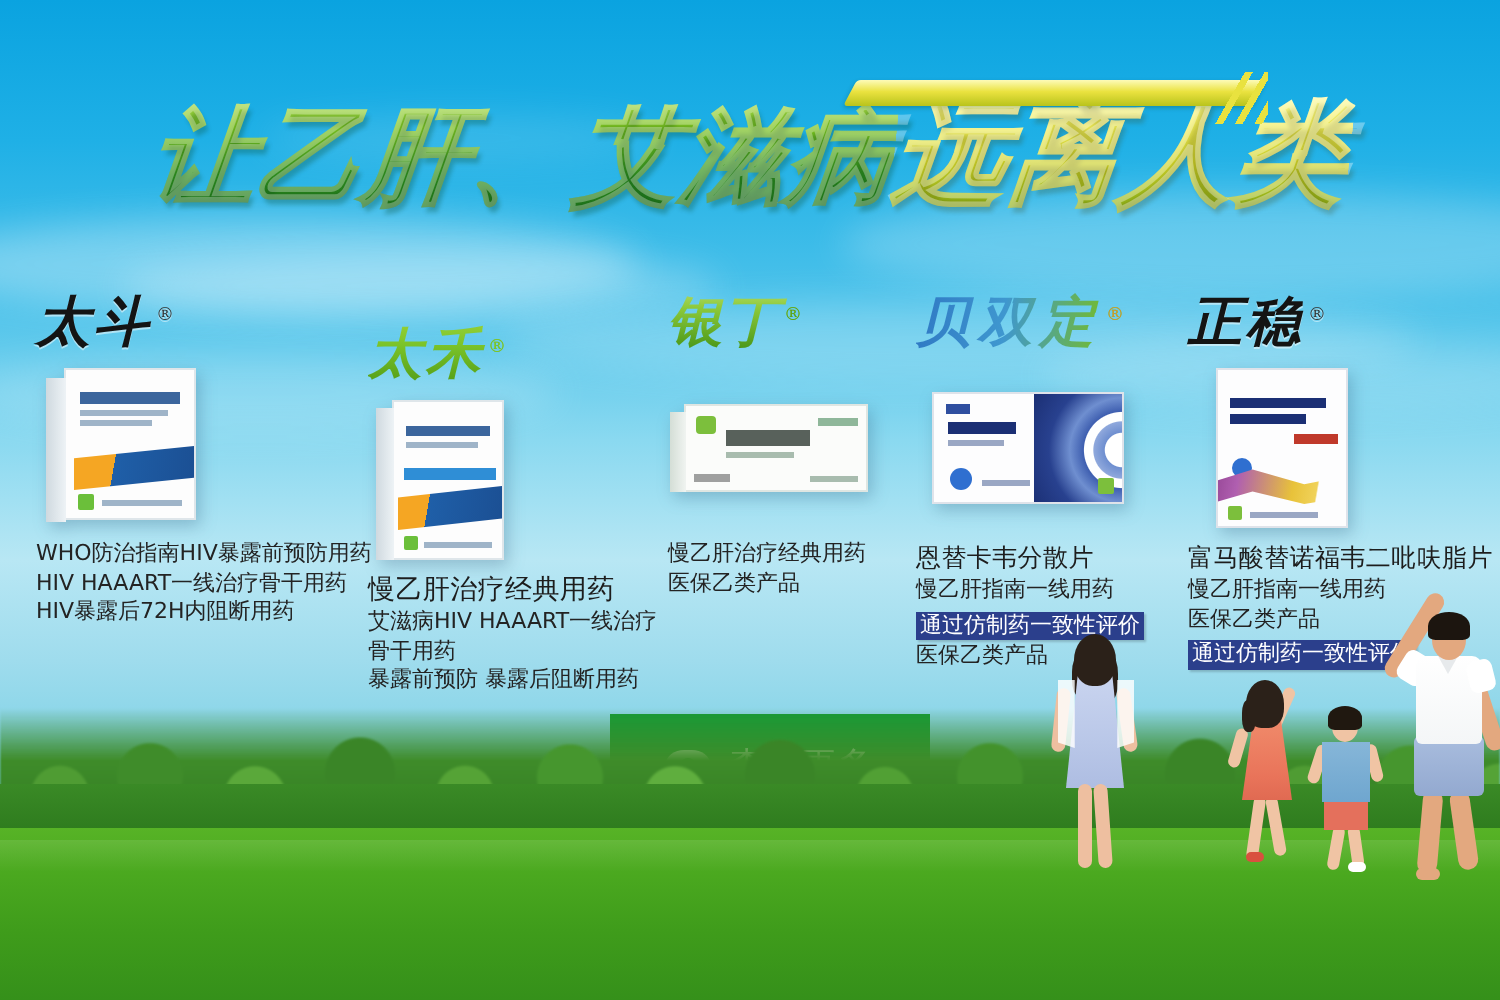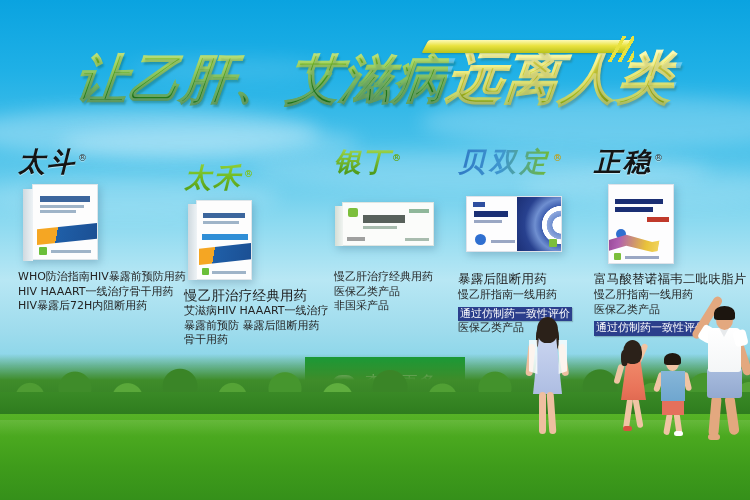--- a/index.html
+++ b/index.html
@@ -360,22 +360,22 @@
             <span class="sub"></span>
             <span class="band"></span>
           <span class="swoop"></span>
             <span class="logo"></span>
             <span class="foot"></span>
         </div>
       </div>
       <div class="ptext">
         <div class="pname">慢乙肝治疗经典用药</div>
         <div class="pline">艾滋病HIV HAAART一线治疗</div>
+        <div class="pline">骨干用药</div>
         <div class="pline">暴露前预防 暴露后阻断用药</div>
-        <div class="pline">骨干用药</div>
       </div>
     </div>
 
     <div class="prod p2">
       <div class="brand brand-gg">
         <span>银丁</span><span class="reg">®</span>
       </div>
       <div class="boxwrap">
         <div class="box bx-c" style="left:8px;">
           <span class="side"></span>
@@ -383,42 +383,41 @@
             <span class="ttl"></span>
             <span class="sub"></span>
           <span class="rt"></span>
             <span class="foot"></span>
             <span class="bar"></span>
         </div>
       </div>
       <div class="ptext">
         <div class="pline">慢乙肝治疗经典用药</div>
         <div class="pline">医保乙类产品</div>
-        <div class="pline">非国采产品</div>
       </div>
     </div>
 
     <div class="prod p3">
       <div class="brand brand-bg">
         <span>贝双定</span><span class="reg">®</span>
       </div>
       <div class="boxwrap">
         <div class="box bx-d" style="left:8px;">
           <span class="side"></span>
             <span class="rr"></span>
             <span class="tag"></span>
             <span class="ttl"></span>
           <span class="sub"></span>
             <span class="circ"></span>
             <span class="foot"></span>
             <span class="lg"></span>
         </div>
       </div>
       <div class="ptext">
-        <div class="pname small">暴露后阻断用药</div>
+        <div class="pname small">恩替卡韦分散片</div>
         <div class="pline">慢乙肝指南一线用药</div>
         <div><span class="pline badge">通过仿制药一致性评价</span></div>
         <div class="pline">医保乙类产品</div>
       </div>
     </div>
 
     <div class="prod p4">
       <div class="brand brand-dark">
         <span>正稳</span><span class="reg">®</span>
       </div>

